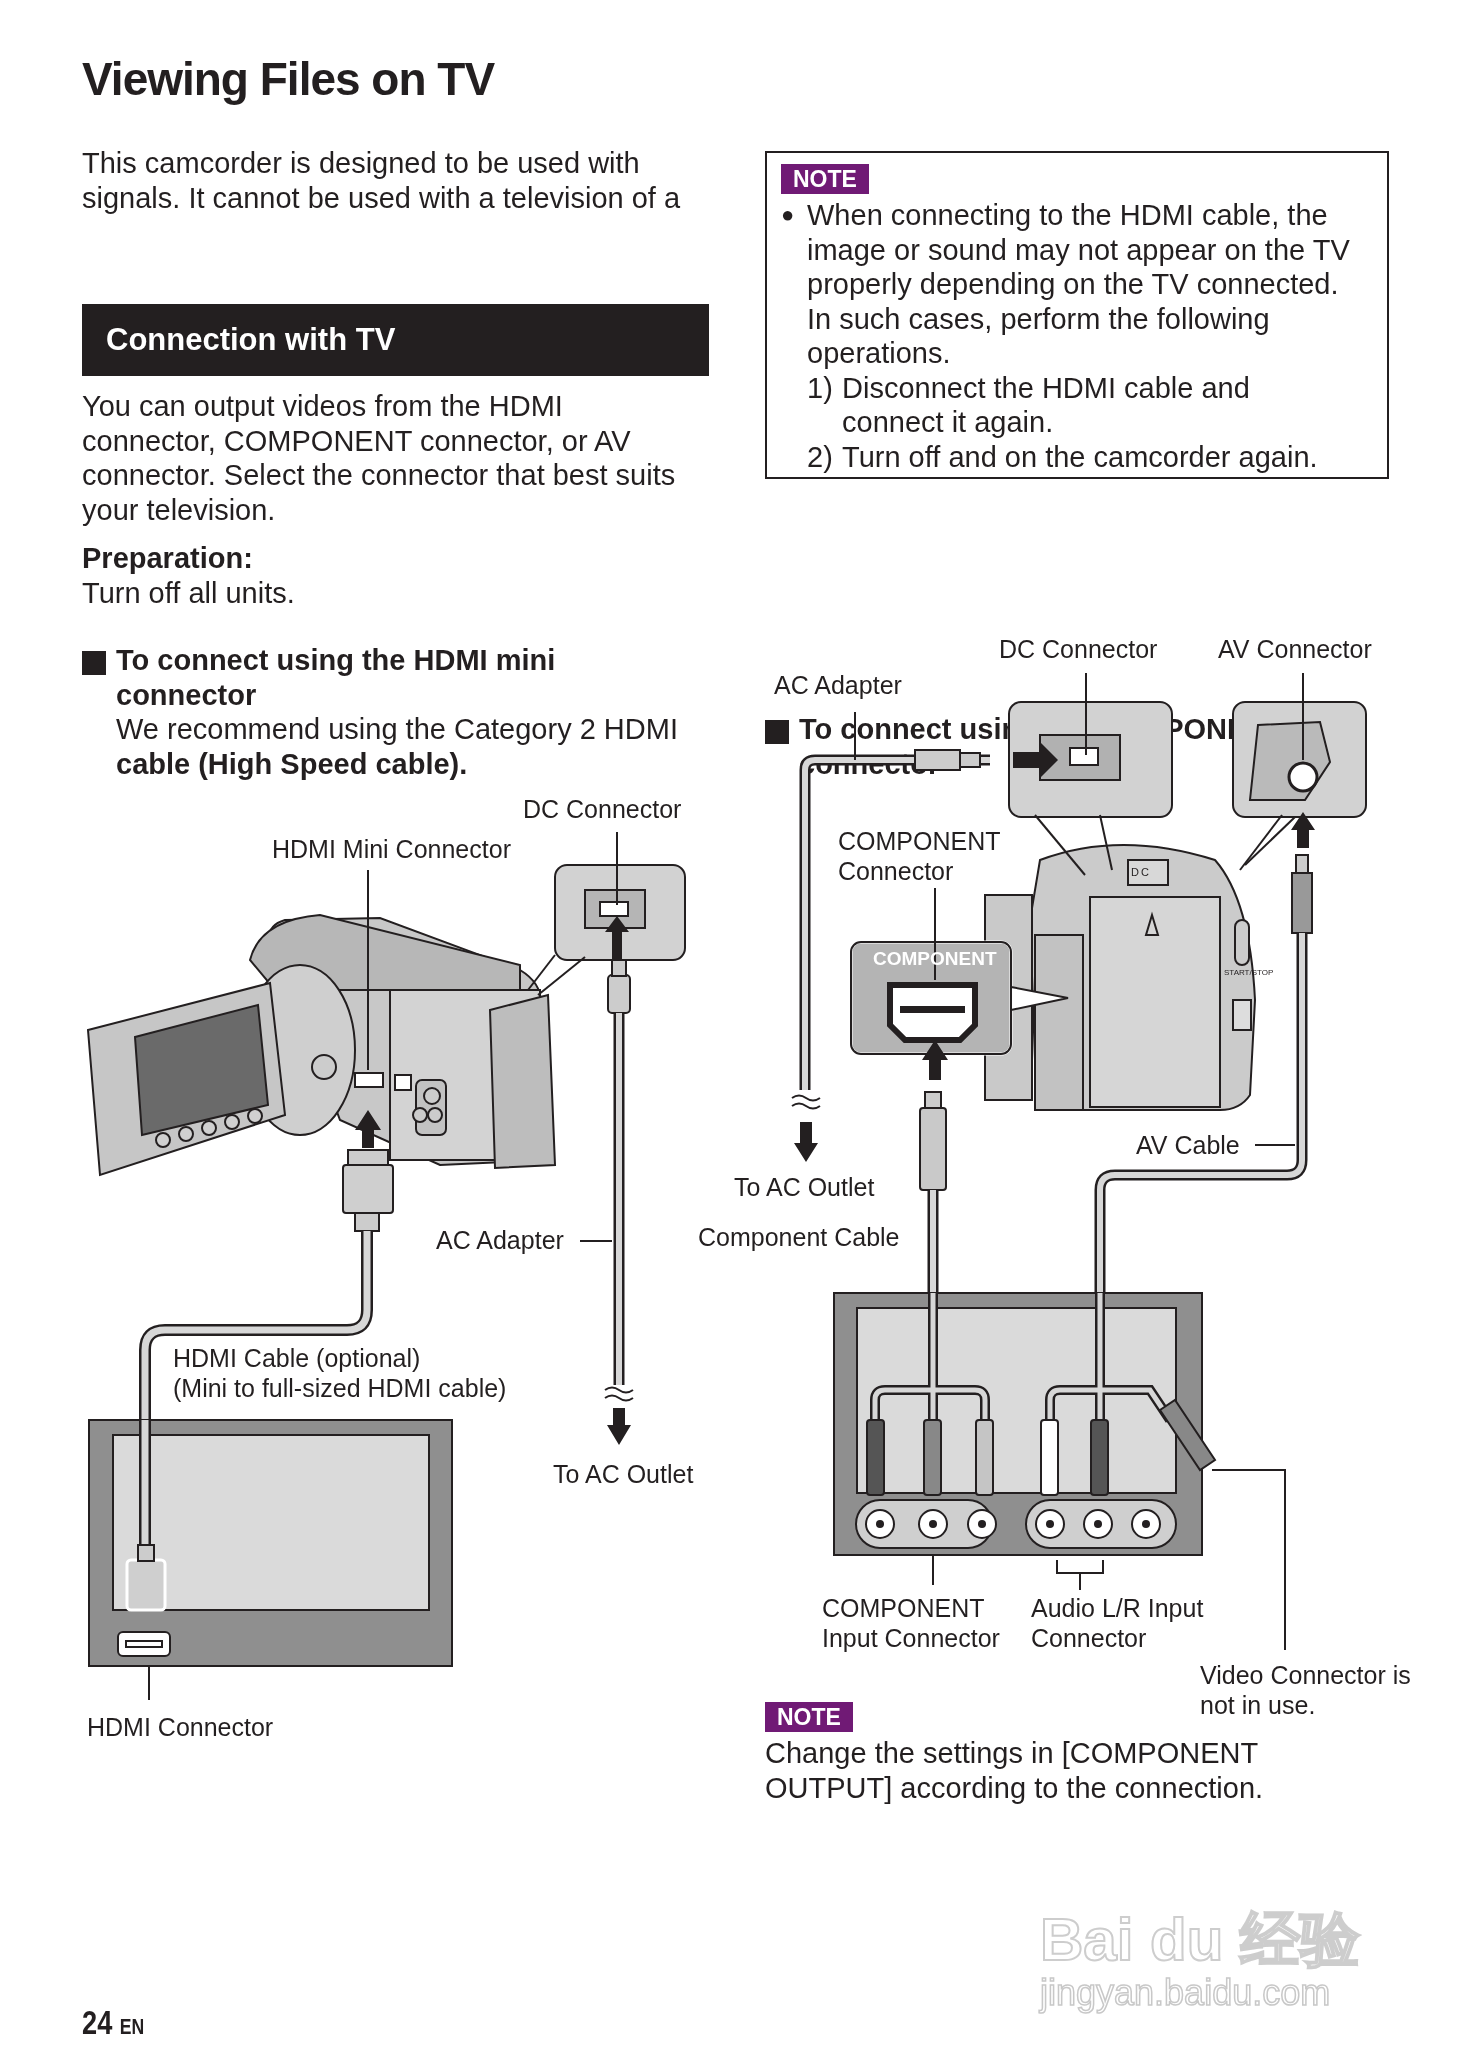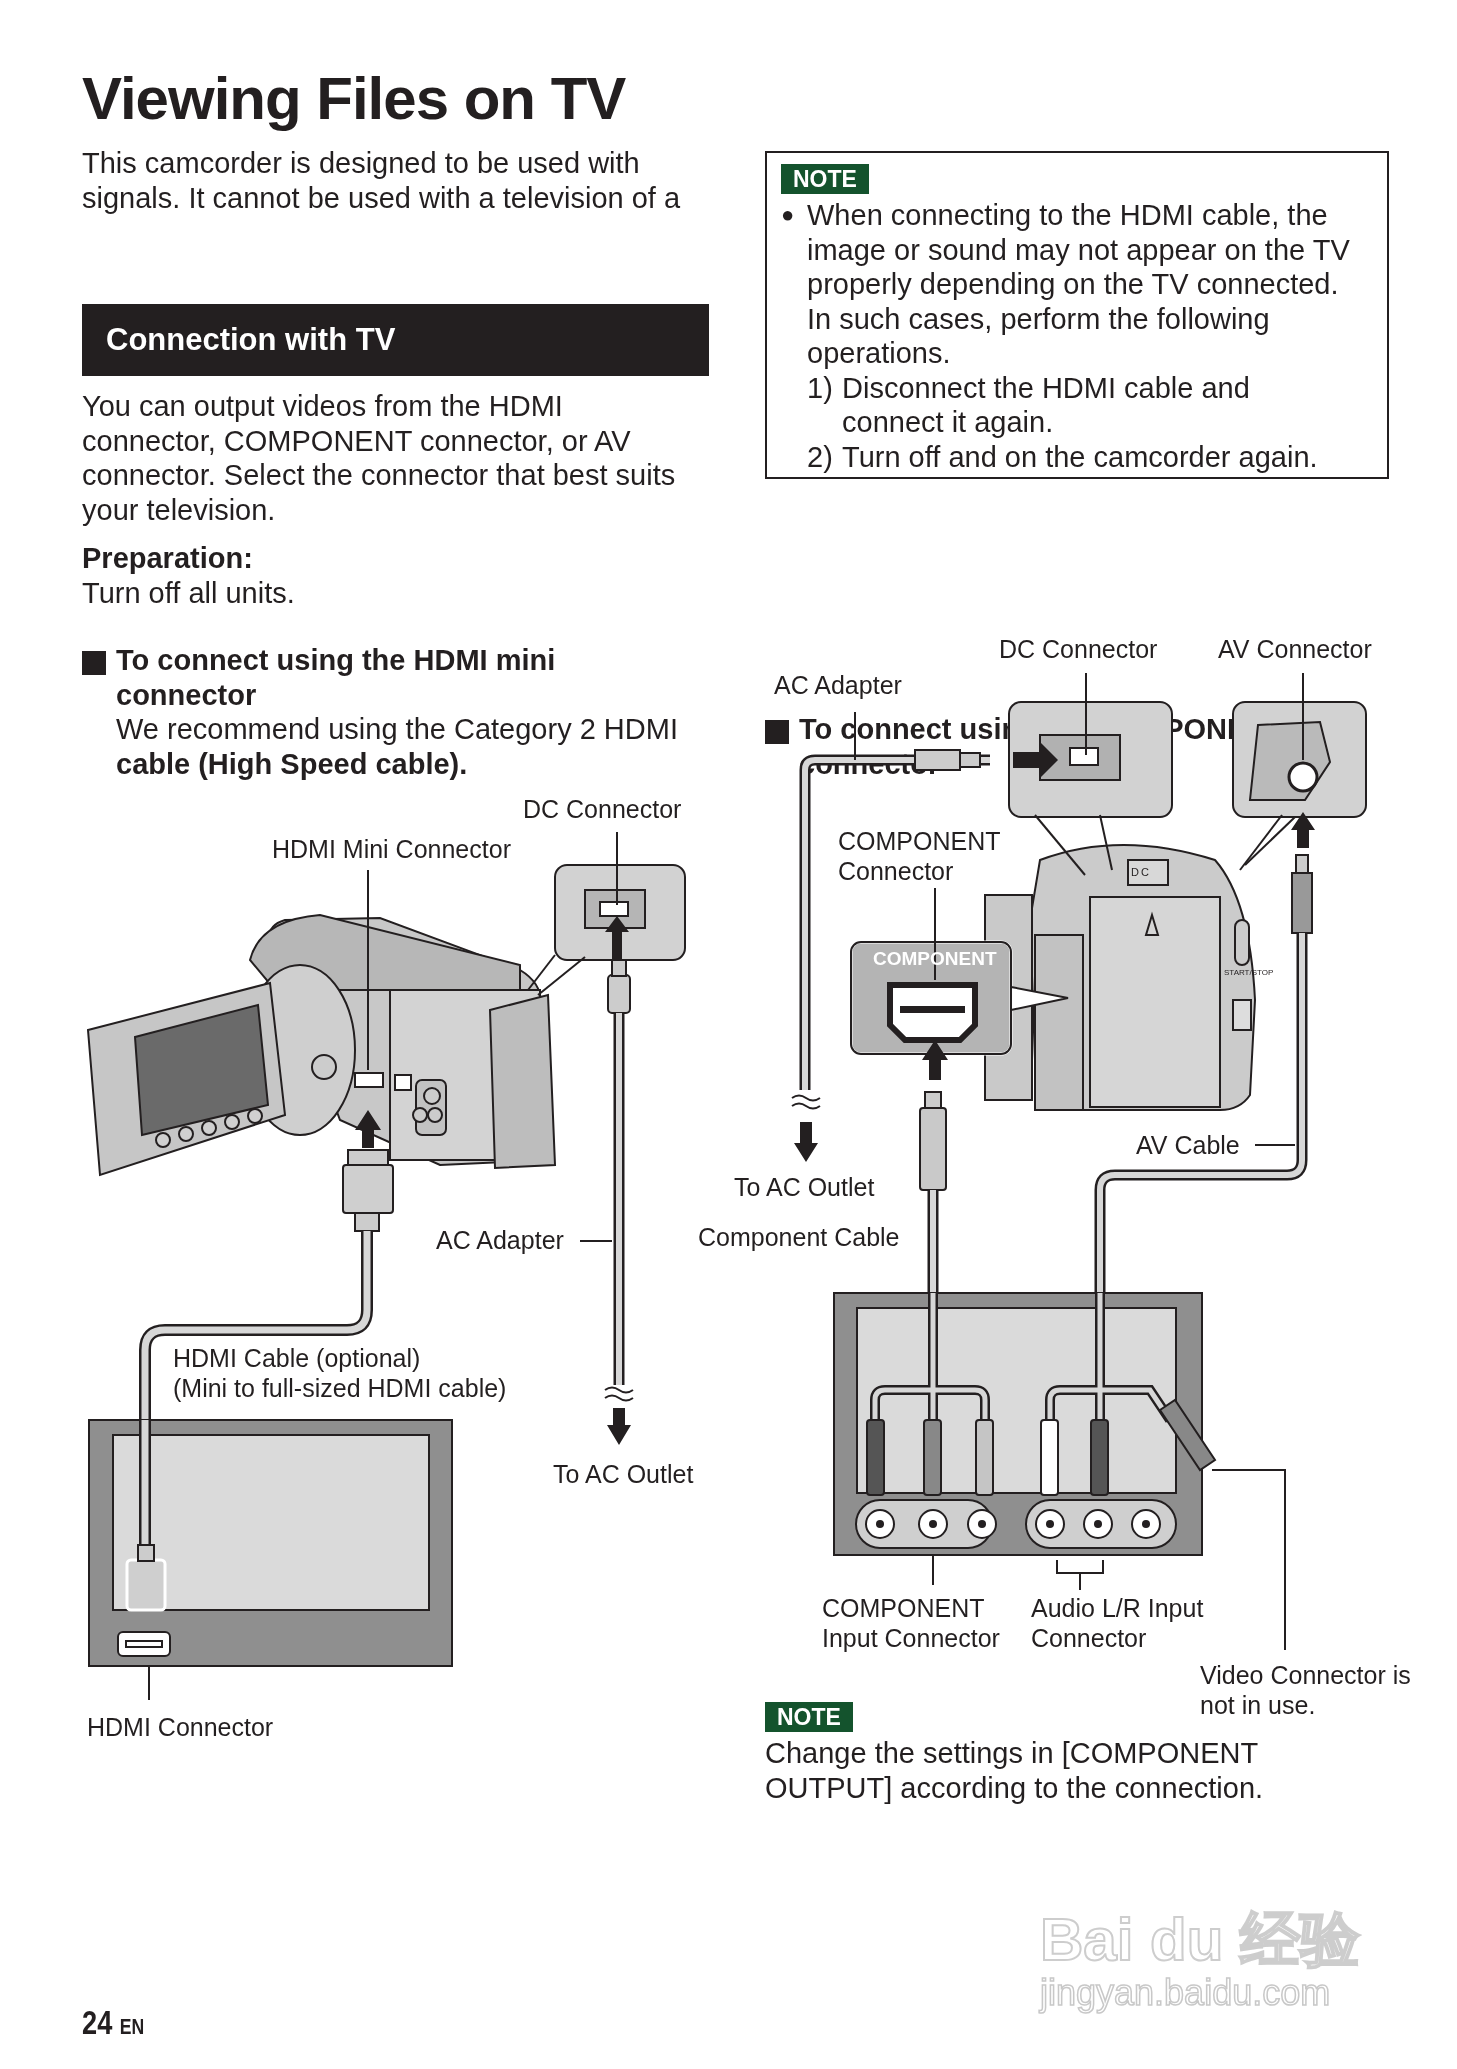--- a/index.html
+++ b/index.html
@@ -1,28 +1,28 @@
 <!DOCTYPE html>
 <html><head>
 <meta charset="utf-8">
 <style>
   html,body{margin:0;padding:0;background:#fff;}
   body{width:1457px;height:2069px;position:relative;overflow:hidden;
        font-family:"Liberation Sans",sans-serif;color:#231f20;}
   .abs{position:absolute;}
-  .title{left:82px;top:64px;font-size:60px;font-weight:bold;letter-spacing:-1px;}
+  .title{left:82px;top:52px;font-size:46px;font-weight:bold;letter-spacing:-1px;}
   .body-text{font-size:29px;line-height:34.5px;}
   .bar{left:82px;top:304px;width:627px;height:72px;background:#231f20;color:#fff;
        font-weight:bold;font-size:31px;line-height:72px;padding-left:24px;box-sizing:border-box;}
   .bold{font-weight:bold;}
   .sq{display:inline-block;width:24px;height:24px;background:#231f20;position:absolute;left:0;top:8px;}
   .sub-heading{font-size:29px;font-weight:bold;line-height:34.5px;padding-left:34px;position:relative;}
   .label{font-size:25px;line-height:30px;white-space:nowrap;}
   .note-box{left:765px;top:151px;width:624px;height:328px;border:2px solid #231f20;box-sizing:border-box;}
-  .note-tag{background:#14532d;color:#fff;font-weight:bold;font-size:23px;padding:2px 12px;display:inline-block;line-height:26px;}
+  .note-tag{background:#701a75;color:#fff;font-weight:bold;font-size:23px;padding:2px 12px;display:inline-block;line-height:26px;}
   .note-list{font-size:29px;line-height:34.5px;}
   .page-num{left:82px;top:2003px;font-size:34px;font-weight:bold;transform:scaleX(0.8);transform-origin:left;}
   .page-num .en{font-size:22px;}
   .watermark{left:1040px;top:1900px;color:#fff;font-size:60px;font-weight:bold;
      -webkit-text-stroke:2px #c8c8c8;opacity:0.9;}
   .watermark-url{left:1040px;top:1972px;color:#fff;font-size:36px;-webkit-text-stroke:1.5px #c8c8c8;}
   svg{position:absolute;left:0;top:0;}
 </style>
 </head>
 <body>

